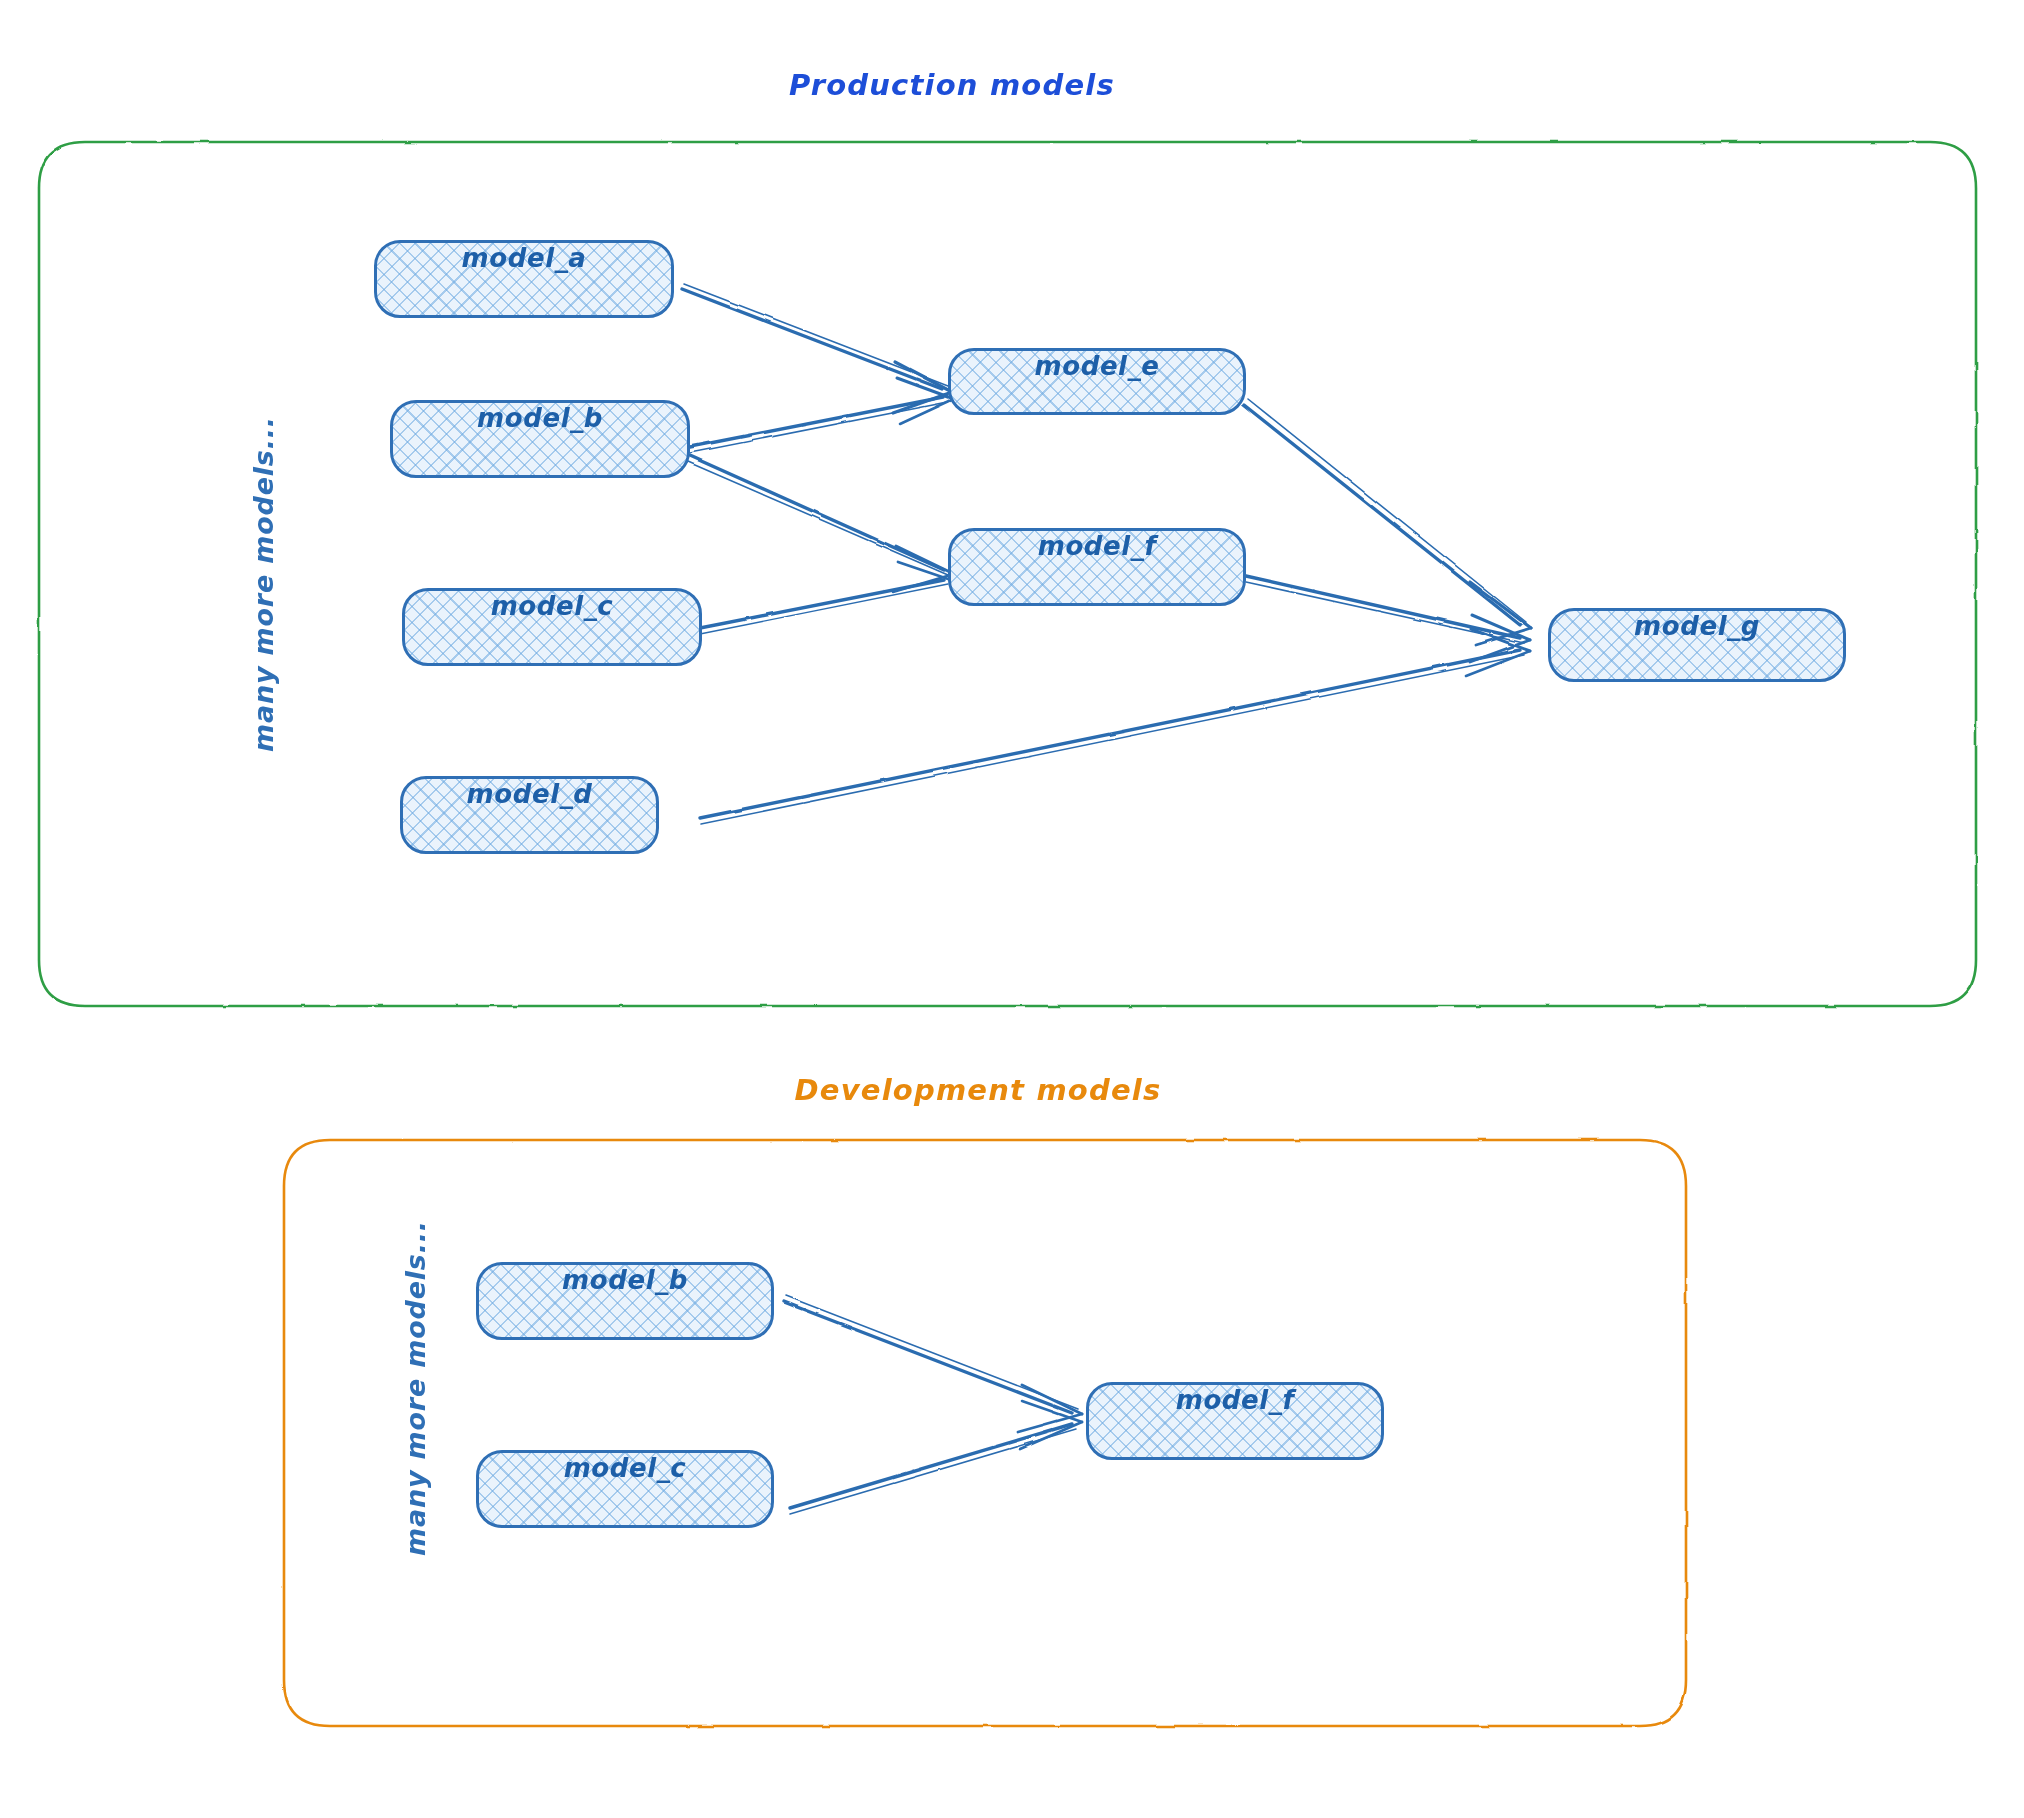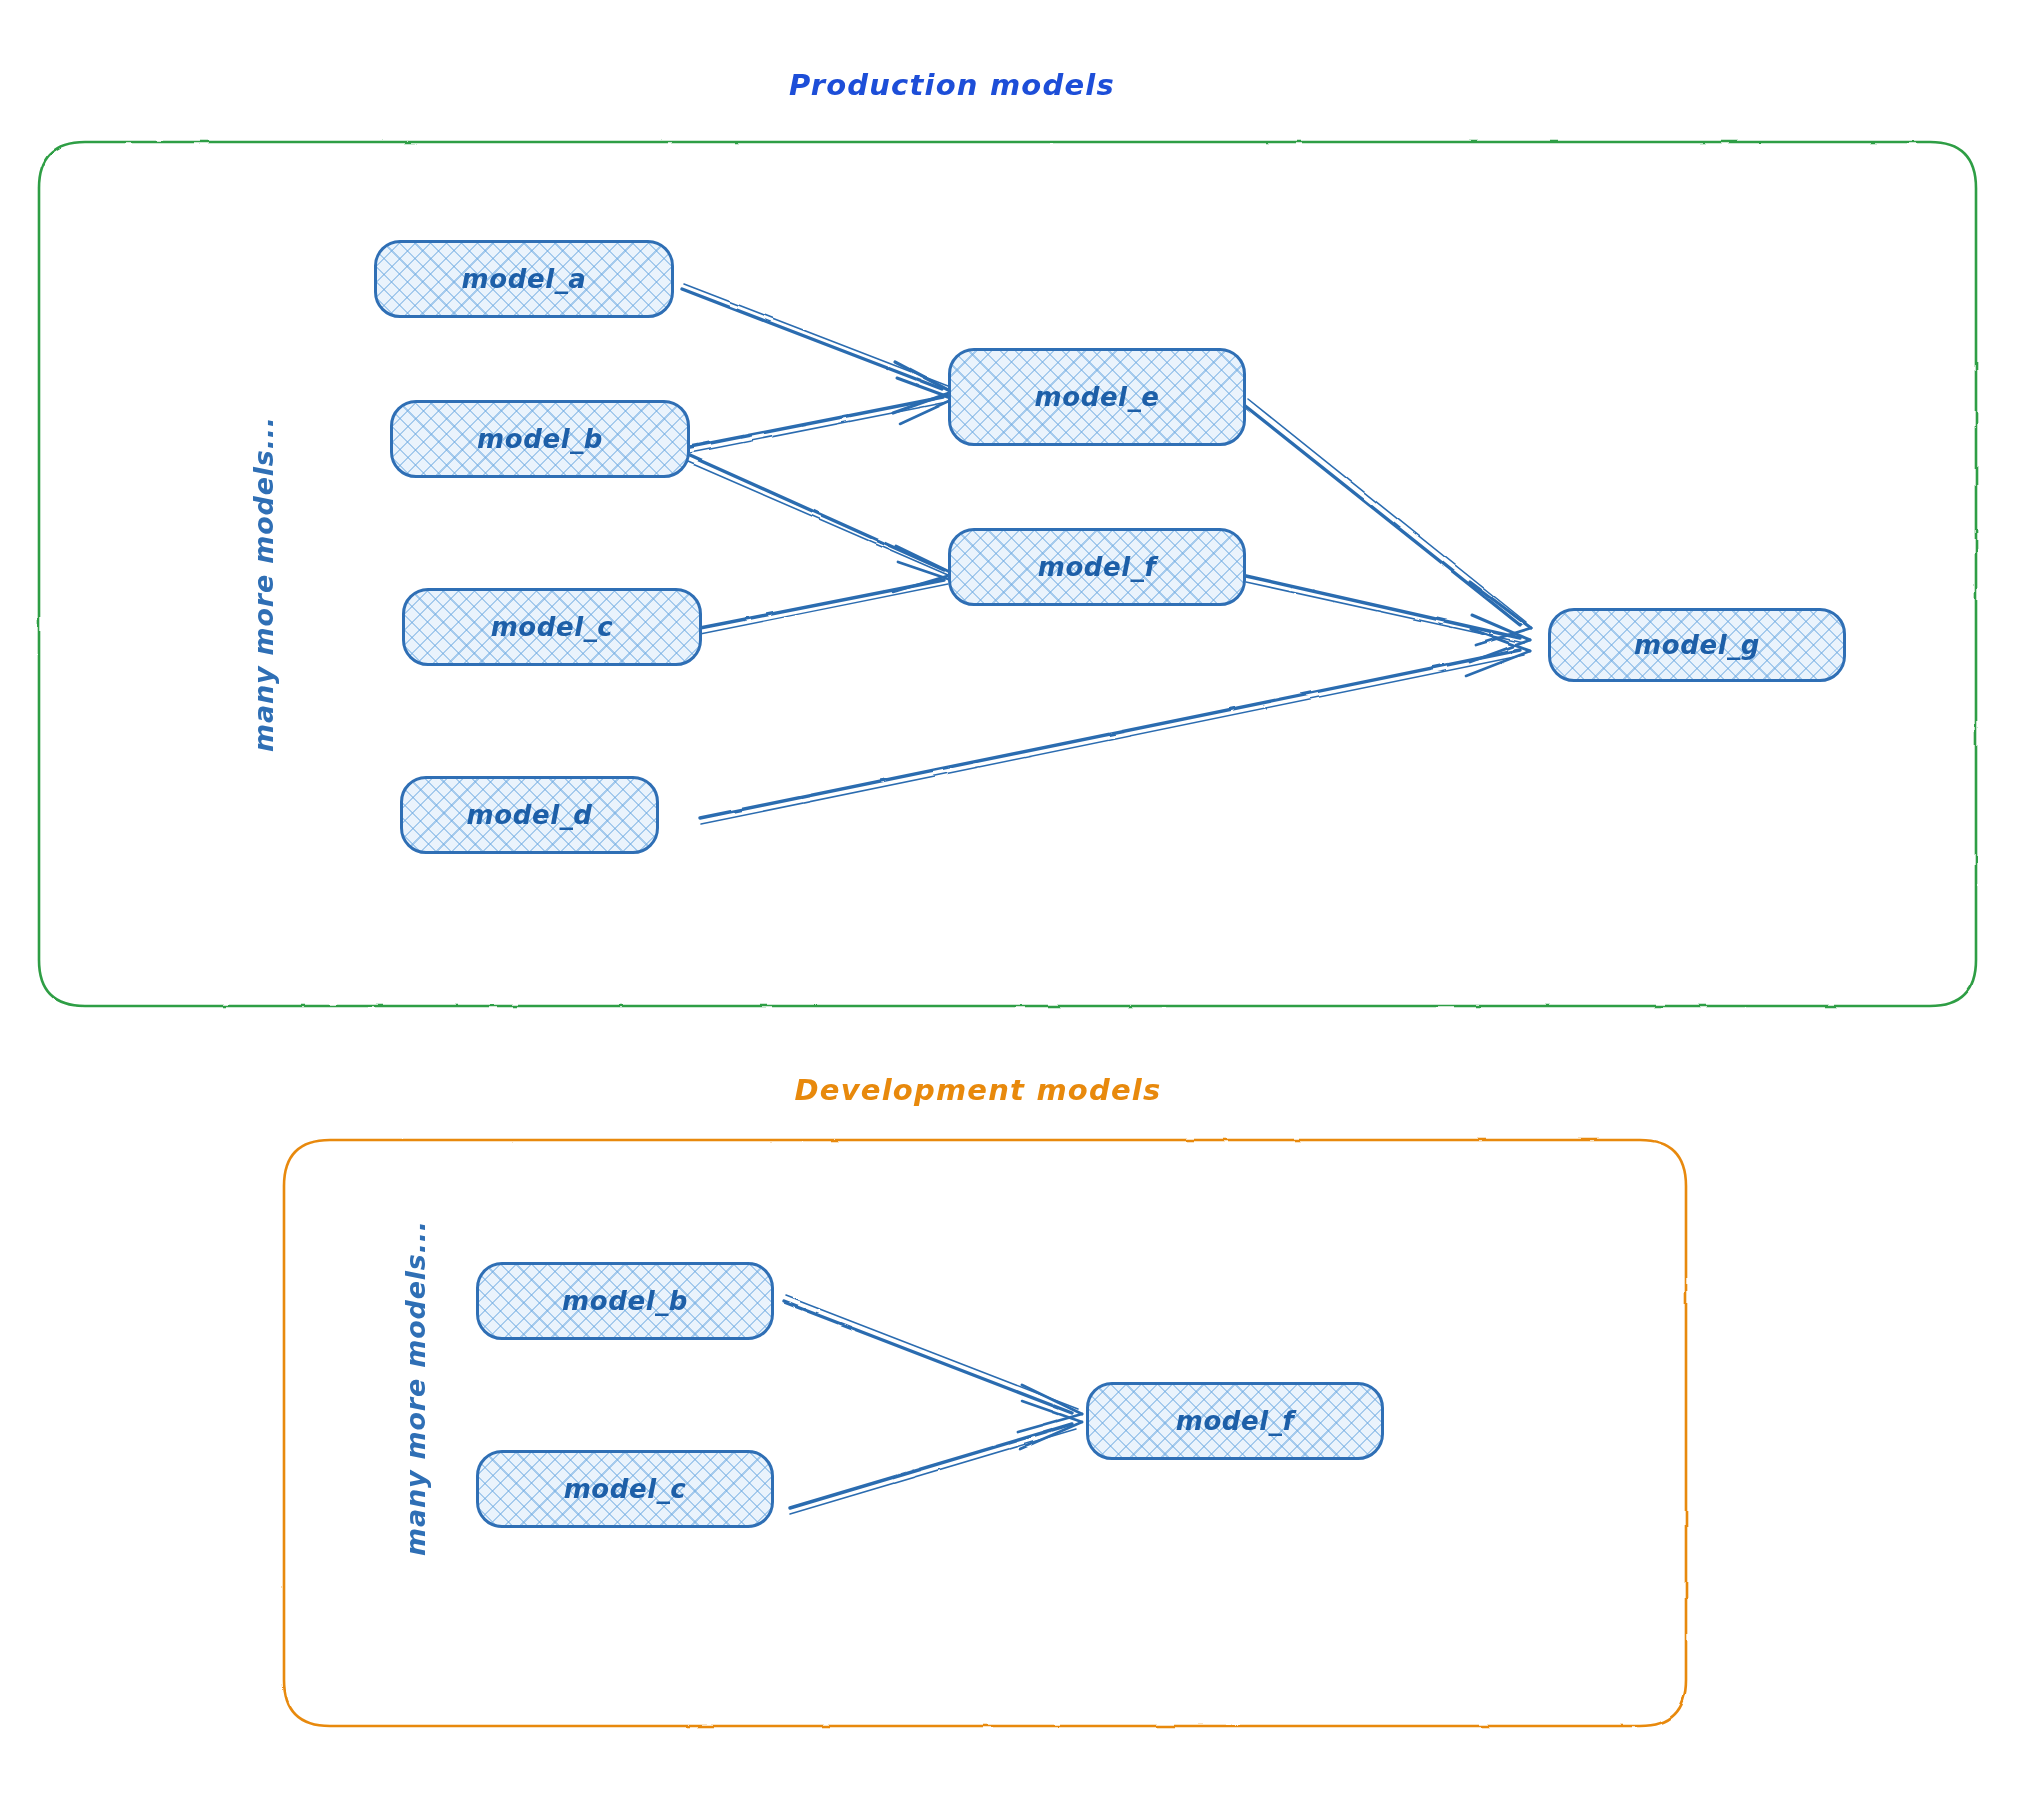--- a/index.html
+++ b/index.html
@@ -51,21 +51,20 @@
         rgba(110,170,225,0.55) 0px,
         rgba(110,170,225,0.55) 1.6px,
         rgba(255,255,255,0) 1.6px,
         rgba(255,255,255,0) 11px),
       repeating-linear-gradient(-45deg,
         rgba(110,170,225,0.55) 0px,
         rgba(110,170,225,0.55) 1.6px,
         rgba(255,255,255,0) 1.6px,
         rgba(255,255,255,0) 11px);
     display: flex;
-    align-items: center;
     justify-content: center;
   }
 
   .node-label {
     font-family: "DejaVu Sans", sans-serif;
     font-size: 26px;
     font-weight: 600;
     font-style: italic;
     letter-spacing: 0.6px;
     color: #1d5fa8;
@@ -176,21 +175,21 @@
 </div>
 
 <div class="node" style="left:402px; top:588px; width:300px; height:78px;">
   <span class="node-label">model_c</span>
 </div>
 
 <div class="node" style="left:400px; top:776px; width:259px; height:78px;">
   <span class="node-label">model_d</span>
 </div>
 
-<div class="node" style="left:948px; top:348px; width:298px; height:98px;">
+<div class="node" style="left:948px; top:348px; width:298px; height:67px;">
   <span class="node-label">model_e</span>
 </div>
 
 <div class="node" style="left:948px; top:528px; width:298px; height:78px;">
   <span class="node-label">model_f</span>
 </div>
 
 <div class="node" style="left:1548px; top:608px; width:298px; height:74px;">
   <span class="node-label">model_g</span>
 </div>

